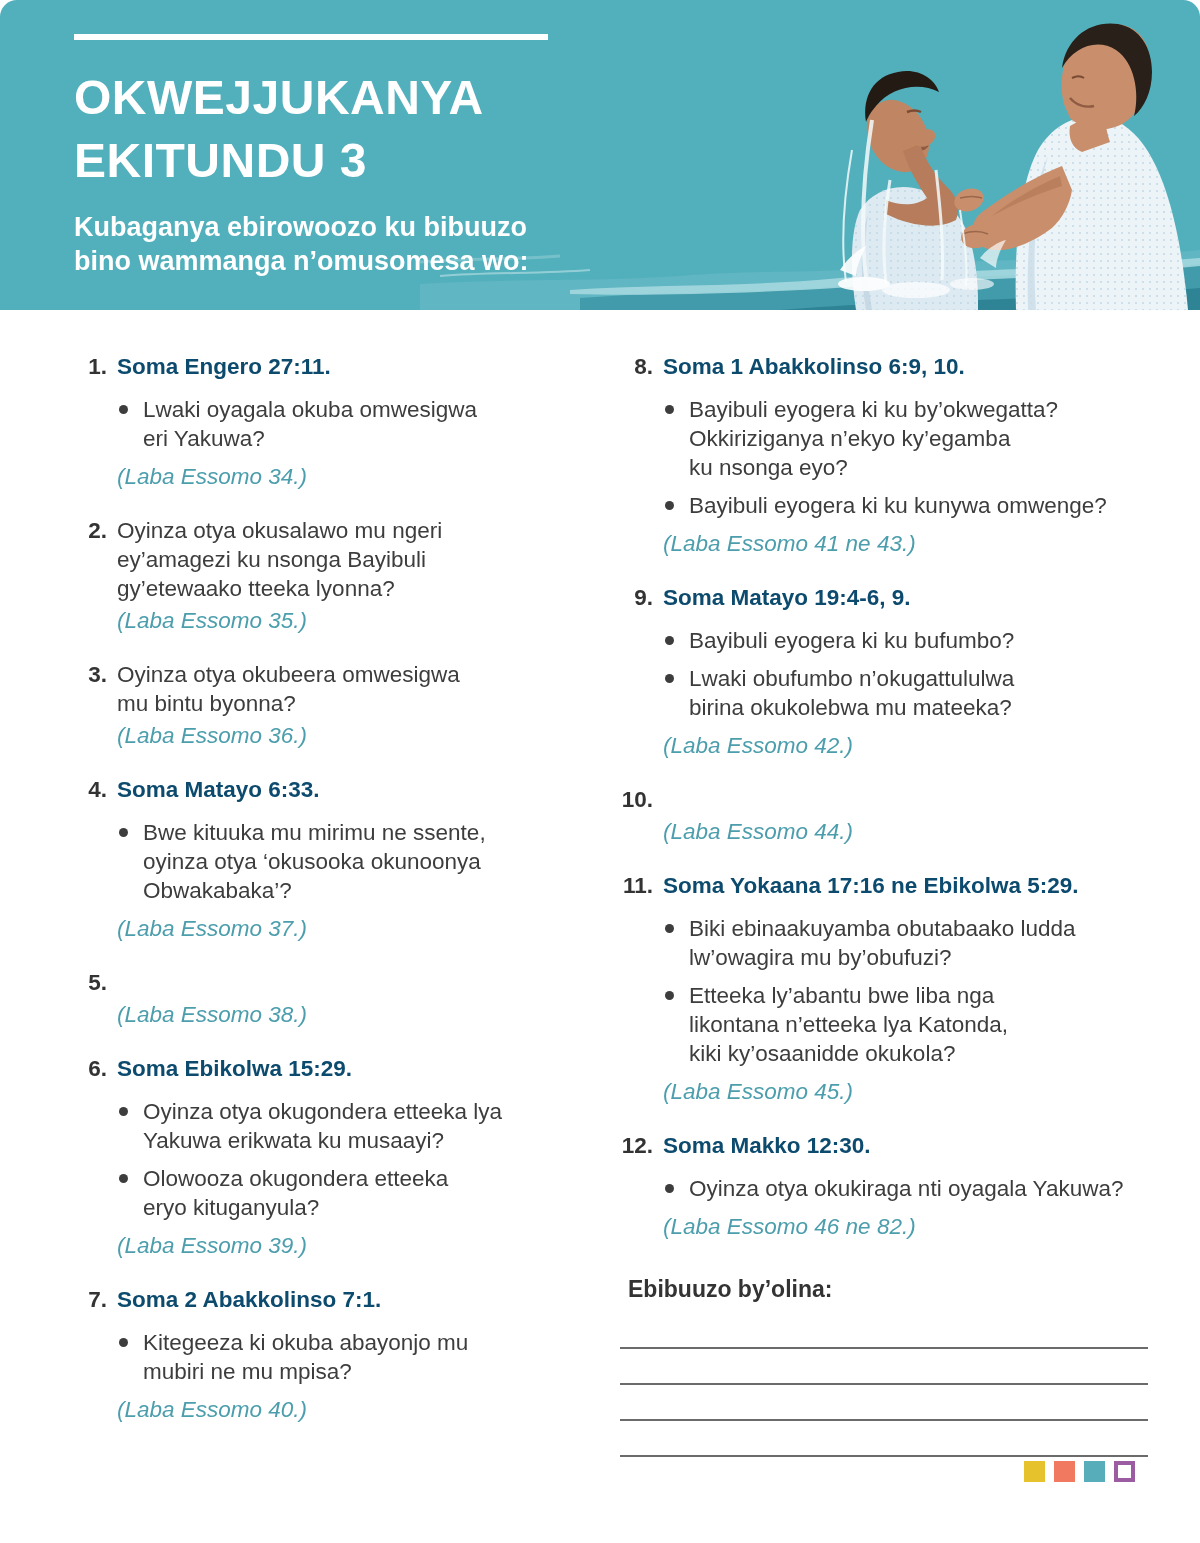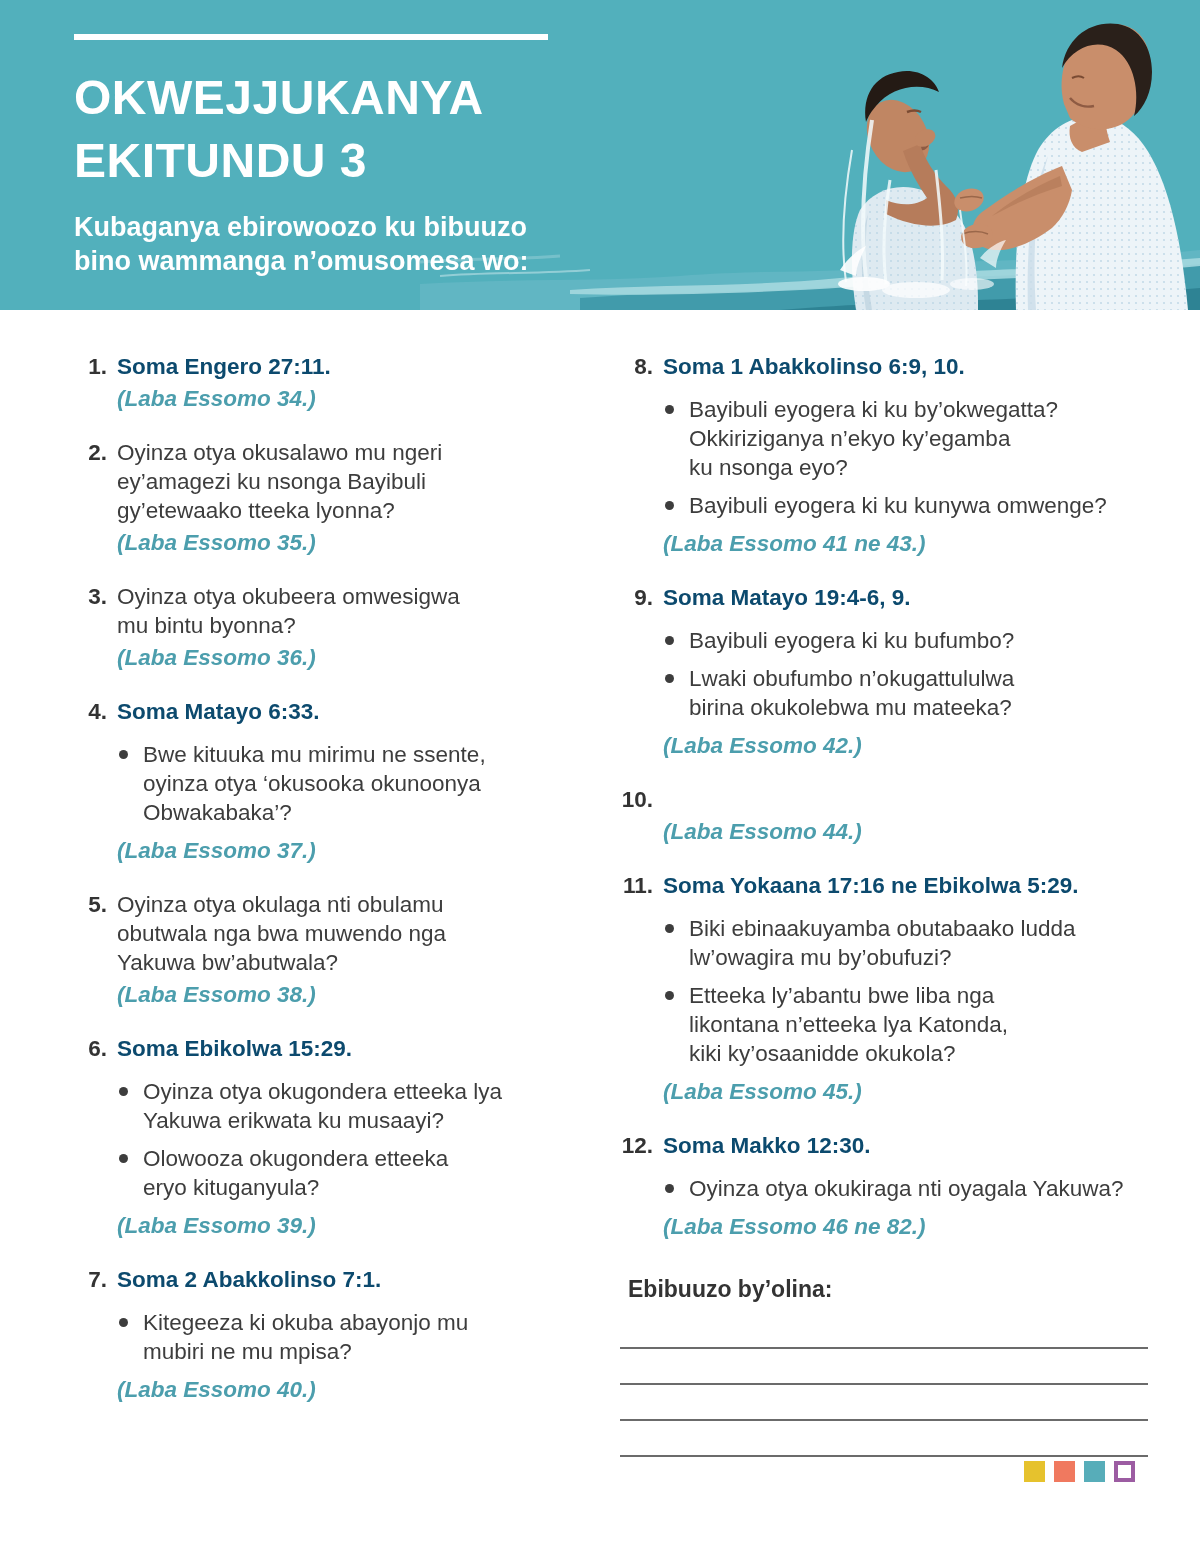--- a/index.html
+++ b/index.html
@@ -1,18 +1,18 @@
 <!DOCTYPE html>
 <html><head>
 <meta charset="utf-8">
 <style>
   html,body{margin:0;padding:0;background:#ffffff;}
   .page{
     position:relative;width:1200px;height:1543px;background:#ffffff;overflow:hidden;
-    font-family:"Liberation Sans","DejaVu Sans",sans-serif;color:#3d3d3d;
+    font-family:"Liberation Sans","DejaVu Sans",sans-serif;color:#3d3d3d;border-radius:17px;
   }
   
   .header{position:relative;height:310px;background:#52b0bc;overflow:hidden;}
   .illustration{position:absolute;top:0;right:0;width:780px;height:310px;display:block;}
   .header-text{position:absolute;left:74px;top:34px;z-index:2;}
   .rule{width:474px;height:6px;background:#ffffff;}
   .title{margin:26px 0 0;font-size:48px;line-height:63px;font-weight:700;color:#ffffff;letter-spacing:.5px;}
   .subtitle{margin:18px 0 0;font-size:27px;line-height:34px;font-weight:700;color:#ffffff;white-space:pre-line;max-width:500px;}
   
   .columns{display:flex;padding:42px 0 0 62px;}
@@ -20,21 +20,21 @@
   .col-left{width:546px;}
   .col-right{width:540px;}
   .item{margin-bottom:25px;}
   .item-row{display:flex;font-size:22.5px;line-height:29px;}
   .num{flex:none;width:45px;text-align:right;font-weight:700;color:#333333;}
   .q-text{margin-left:10px;white-space:pre-line;}
   .q-text.bold{font-weight:700;color:#0c4a6e;}
   ul.bullets{margin:14px 0 0 55px;padding:0;list-style:none;}
   ul.bullets li{position:relative;padding-left:26px;margin:0 0 9px 0;font-size:22.5px;line-height:29px;white-space:pre-line;}
   ul.bullets li::before{content:"";position:absolute;left:2px;top:10px;width:9px;height:9px;border-radius:50%;background:#3d3d3d;}
-  .ref{margin:3px 0 0 55px;font-size:22.5px;line-height:29px;font-style:italic;color:#4c9ead;font-weight:bold;}
+  .ref{margin:3px 0 0 55px;font-size:22.5px;line-height:29px;font-style:italic;color:#4c9ead;}
   
   .notes{margin:34px 0 0 12px;width:528px;}
   .notes-label{margin:8px;font-size:23px;line-height:29px;font-weight:700;color:#333333;}
   .note-lines{margin-top:9px;}
   .note-line{height:34px;border-bottom:2px solid #6b6b6b;}
   
   .footer-squares{position:absolute;right:65px;bottom:61px;display:flex;gap:9px;}
   .square{width:21px;height:21px;box-sizing:border-box;}
 </style>
 </head>
@@ -117,20 +117,24 @@
     </div>
   </header>
 
   <main class="columns">
     <section class="col col-left" id="col-left">
         <div class="item">
           <div class="item-row">
             <span class="num">1.</span>
             <span class="q-text bold">Soma Engero 27:11.</span>
           </div>
+          <ul class="bullets">
+            <li>Lwaki oyagala okuba omwesigwa
+eri Yakuwa?</li>
+          </ul>
           <div class="ref">(Laba Essomo 34.)</div>
         </div>
         <div class="item">
           <div class="item-row">
             <span class="num">2.</span>
             <span class="q-text">Oyinza otya okusalawo mu ngeri
 ey’amagezi ku nsonga Bayibuli
 gy’etewaako tteeka lyonna?</span>
           </div>
           <div class="ref">(Laba Essomo 35.)</div>
@@ -151,23 +155,20 @@
           <ul class="bullets">
             <li>Bwe kituuka mu mirimu ne ssente,
 oyinza otya ‘okusooka okunoonya
 Obwakabaka’?</li>
           </ul>
           <div class="ref">(Laba Essomo 37.)</div>
         </div>
         <div class="item">
           <div class="item-row">
             <span class="num">5.</span>
-            <span class="q-text">Oyinza otya okulaga nti obulamu
-obutwala nga bwa muwendo nga
-Yakuwa bw’abutwala?</span>
           </div>
           <div class="ref">(Laba Essomo 38.)</div>
         </div>
         <div class="item">
           <div class="item-row">
             <span class="num">6.</span>
             <span class="q-text bold">Soma Ebikolwa 15:29.</span>
           </div>
           <ul class="bullets">
             <li>Oyinza otya okugondera etteeka lya

